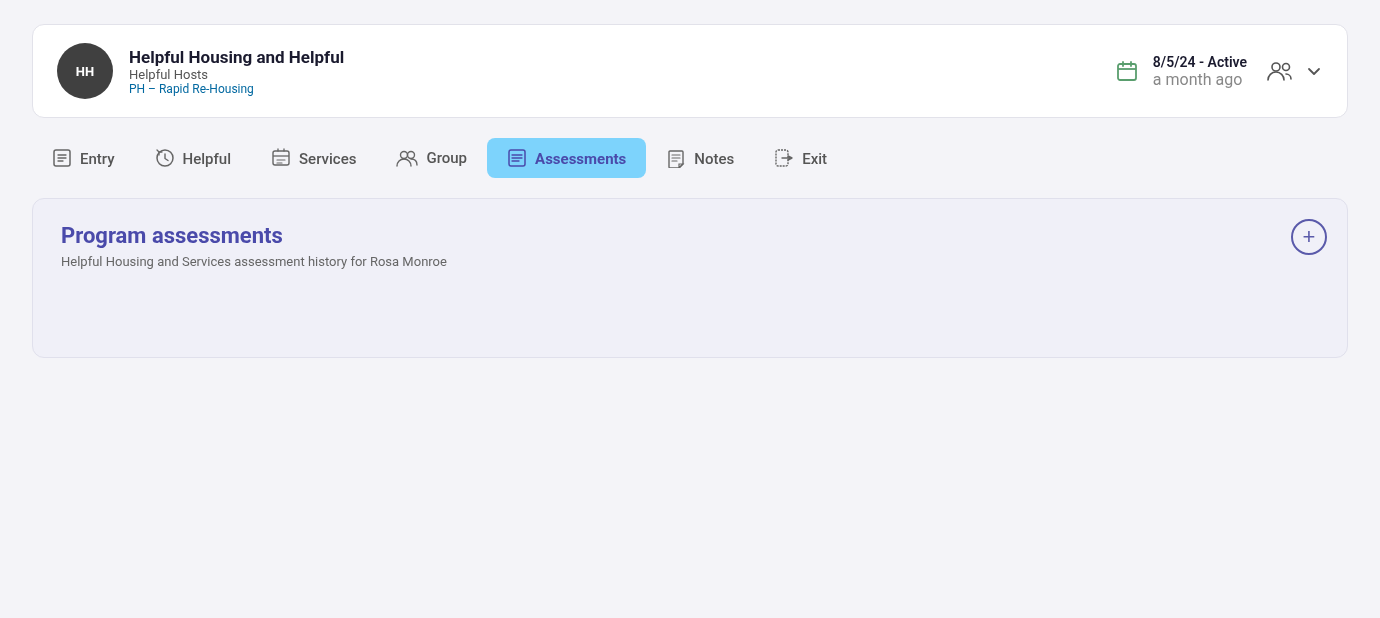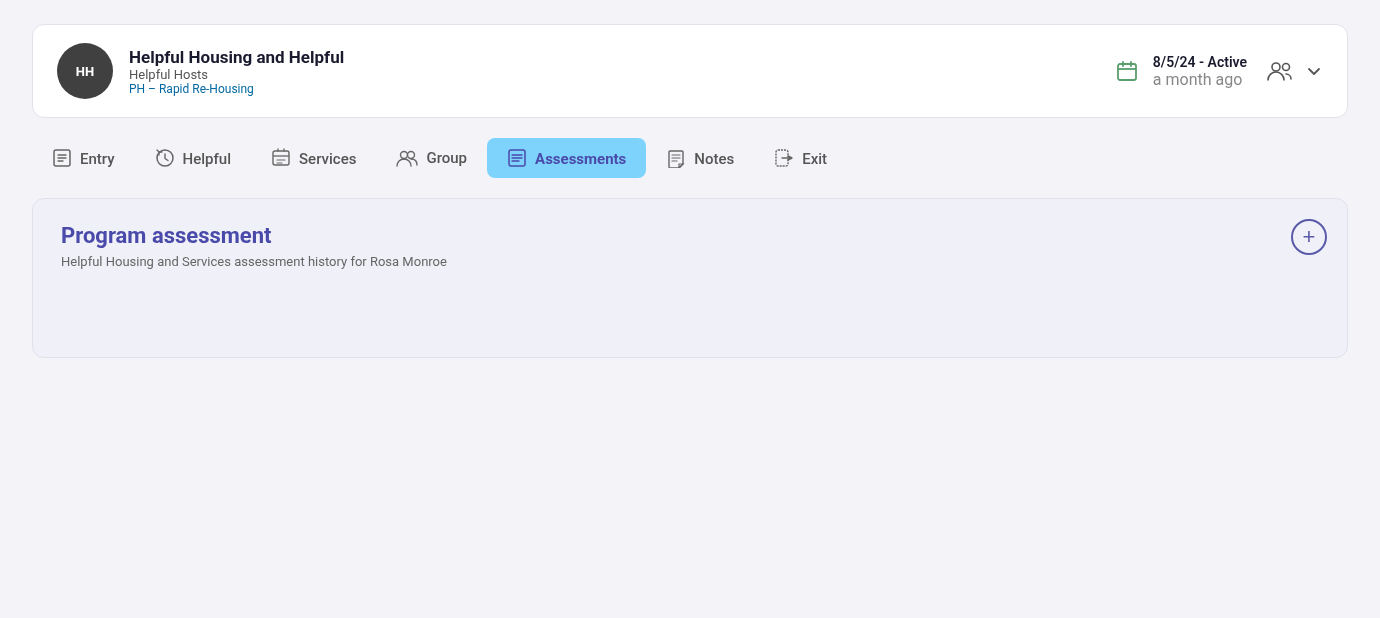--- a/index.html
+++ b/index.html
@@ -347,20 +347,20 @@
           <rect x="2" y="2" width="12" height="16" rx="2" stroke="#666" stroke-width="1.4" fill="none" stroke-dasharray="2 1"></rect>
           <path d="M14 8l4 2-4 2M8 10h10" stroke="#666" stroke-width="1.4" stroke-linecap="round" stroke-linejoin="round"></path>
         </svg>
       </span>
       <span>Exit</span>
     </div>
 
   </div>
 
   <div class="content-card">
-    <div class="content-card-title">Program assessment</div>
+    <div class="content-card-title">Program assessments</div>
     <div class="content-card-subtitle">Helpful Housing and Services assessment history for Rosa Monroe</div>
 
     <button class="add-btn">+</button>
 
   </div>
 
 </div>
 
 </body></html>

